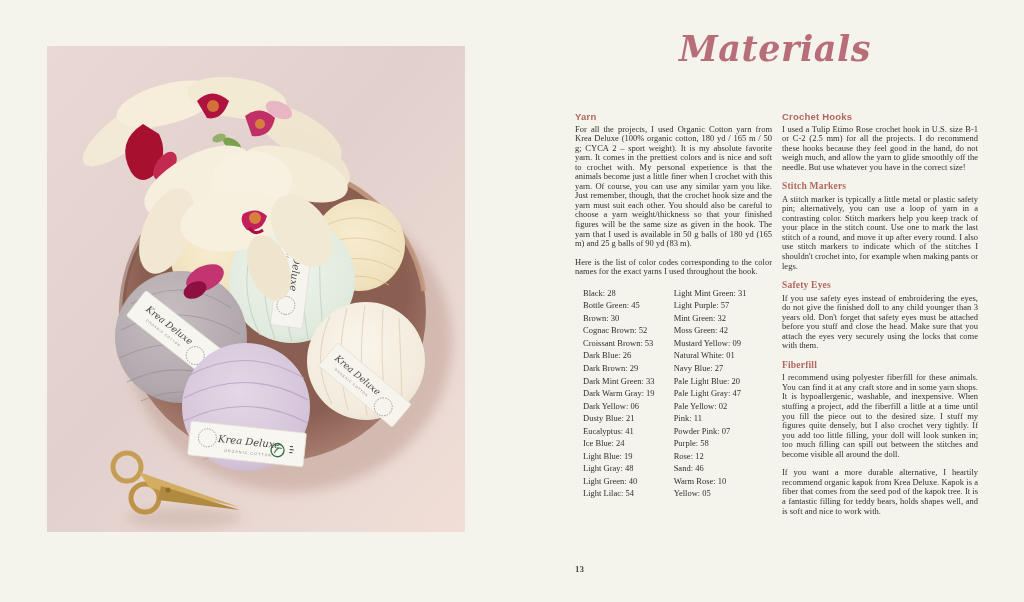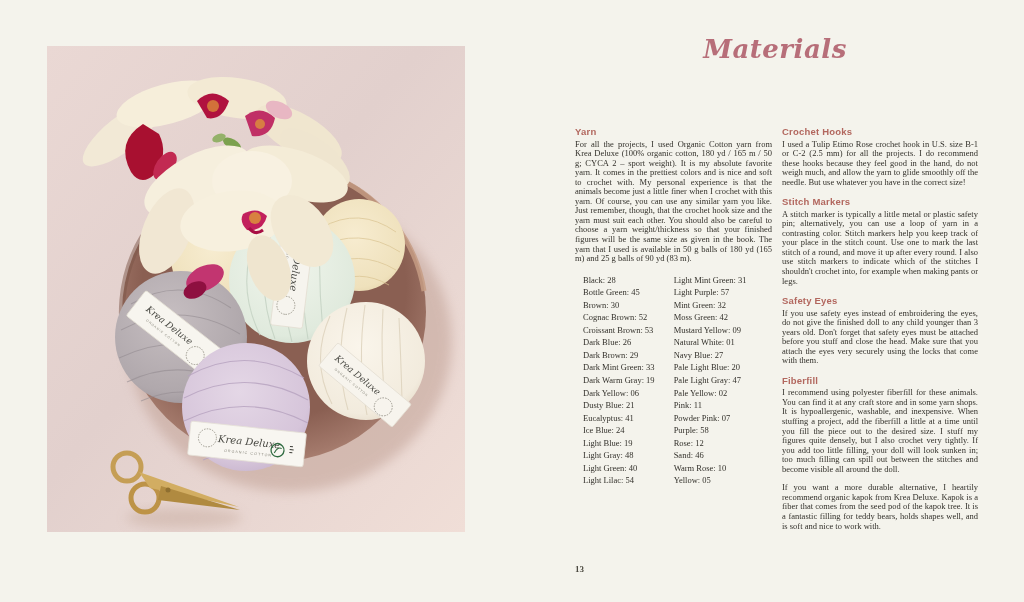--- a/index.html
+++ b/index.html
@@ -8,31 +8,31 @@
     background:#f4f3ec;
     font-family:"Liberation Serif","DejaVu Serif",serif;
     color:#33312b;
   }
   .photo-wrap{position:absolute;left:47px;top:46px;width:418px;height:486px;}
   .photo-wrap svg{display:block;width:418px;height:486px;}
 
   .title-block{
     position:absolute;left:575px;top:30px;width:400px;text-align:center;
     font-family:"DejaVu Serif",serif;font-style:italic;font-weight:700;
-    font-size:26px;line-height:38px;color:#b76e79;letter-spacing:.5px;
-  }
-  .col{position:absolute;top:126px;width:197px;}
+    font-size:35px;line-height:38px;color:#b76e79;letter-spacing:.5px;
+  }
+  .col{position:absolute;top:111px;width:197px;}
   .col-left{left:575px;}
   .col-right{left:782px;width:196px;}
   .sec-heading{
     font-family:"Liberation Sans","DejaVu Sans",sans-serif;
     font-weight:700;font-size:9.5px;line-height:11px;color:#b2675e;
     margin:0 0 2.5px 0;letter-spacing:.2px;
   }
-  .sec-gap{}
+  .sec-gap{font-family:Liberation Serif, serif;}
   .body-p{
     font-size:8.5px;line-height:9.55px;text-align:justify;margin:0 0 9px 0;
   }
   .body-p:last-child{margin-bottom:12px;}
   .color-list{display:flex;margin:10px 0 0 8px;font-size:8.5px;}
   .color-col{line-height:12.55px;}
   .color-col.c1{width:94px;}
   .color-col.c2{width:102px;}
   .page-number{
     position:absolute;left:575px;top:564px;width:400px;text-align:left;
@@ -235,20 +235,21 @@
   </svg>
 </div>
 
 <div class="title-block">
   <div>Materials</div>
 </div>
 
 <div class="col col-left">
   <h3 class="sec-heading">Yarn</h3>
   <p class="body-p">For all the projects, I used Organic Cotton yarn from Krea Deluxe (100% organic cotton, 180 yd / 165 m / 50 g; CYCA 2 – sport weight). It is my absolute favorite yarn. It comes in the prettiest colors and is nice and soft to crochet with. My personal experience is that the animals become just a little finer when I crochet with this yarn. Of course, you can use any similar yarn you like. Just remember, though, that the crochet hook size and the yarn must suit each other. You should also be careful to choose a yarn weight/thickness so that your finished figures will be the same size as given in the book. The yarn that I used is available in 50 g balls of 180 yd (165 m) and 25 g balls of 90 yd (83 m).</p>
+  <p class="body-p">Here is the list of color codes corresponding to the color names for the exact yarns I used throughout the book.</p>
   <div class="color-list">
     <div class="color-col c1">
         <div class="color-item">Black: 28</div>
         <div class="color-item">Bottle Green: 45</div>
         <div class="color-item">Brown: 30</div>
         <div class="color-item">Cognac Brown: 52</div>
         <div class="color-item">Croissant Brown: 53</div>
         <div class="color-item">Dark Blue: 26</div>
         <div class="color-item">Dark Brown: 29</div>
         <div class="color-item">Dark Mint Green: 33</div>

